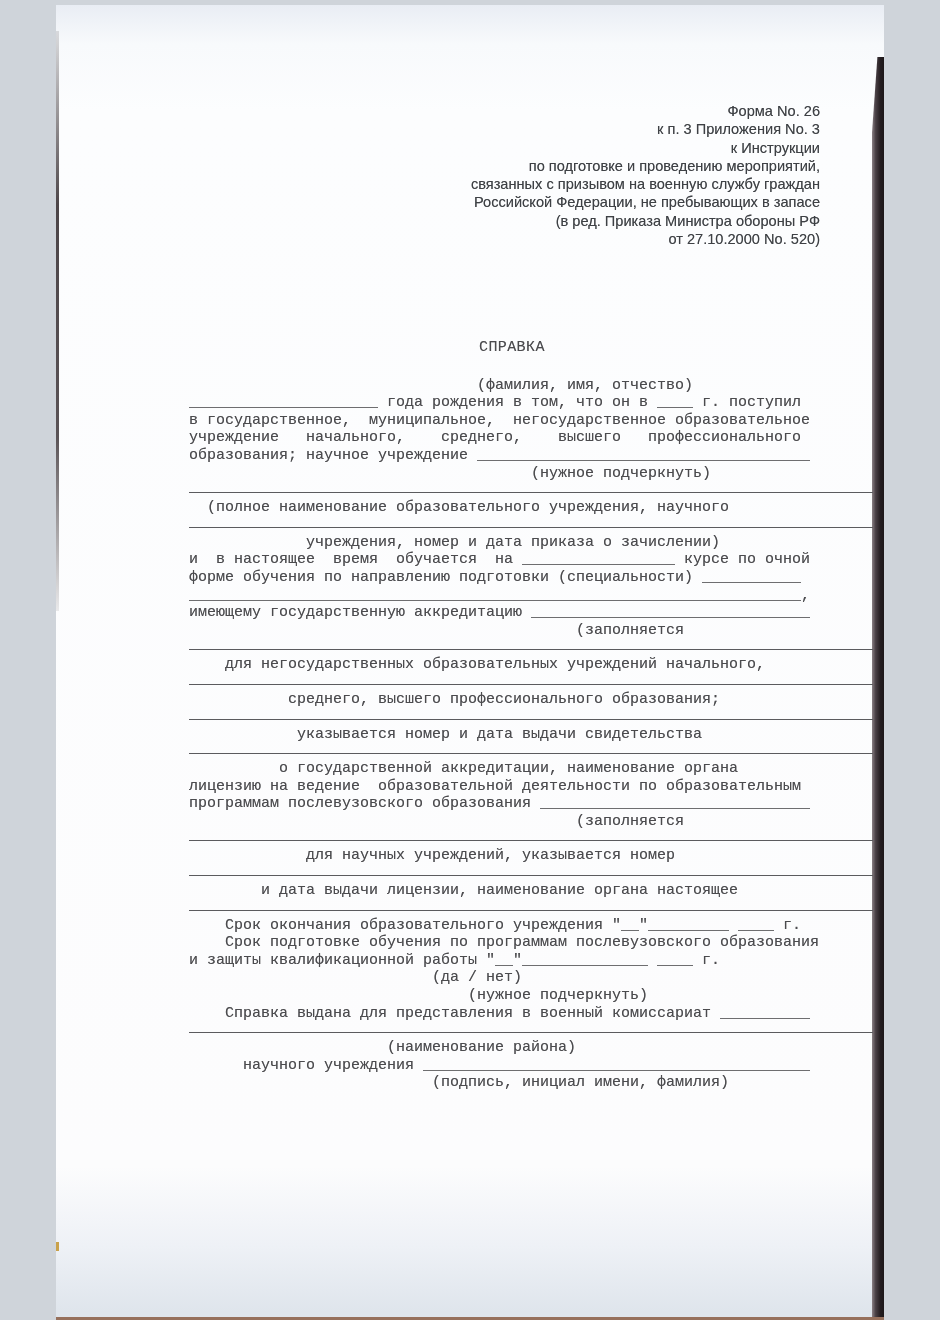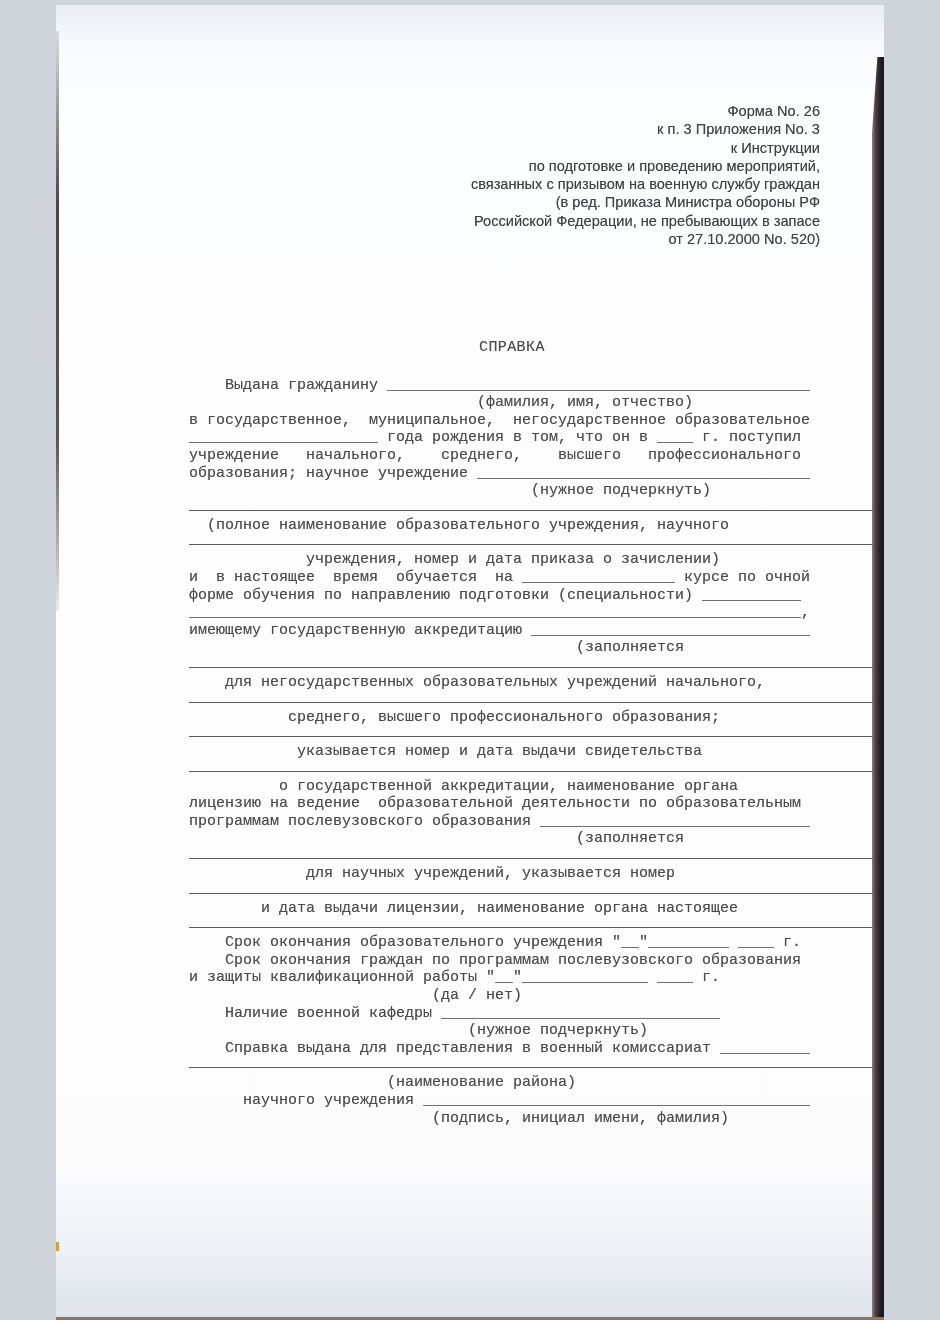--- a/index.html
+++ b/index.html
@@ -52,32 +52,31 @@
   <div class="edge-bottom-line"></div>
   <div class="edge-bottom"></div>
   <div class="speck"></div>
 
   <div class="hdr">
     <div>Форма No. 26</div>
     <div>к п. 3 Приложения No. 3</div>
     <div>к Инструкции</div>
     <div>по подготовке и проведению мероприятий,</div>
     <div>связанных с призывом на военную службу граждан</div>
+    <div>Российской Федерации, не пребывающих в запасе</div>
     <div>(в ред. Приказа Министра обороны РФ</div>
-    <div>Российской Федерации, не пребывающих в запасе</div>
     <div>от 27.10.2000 No. 520)</div>
   </div>
 
   <div class="doc">
     <div class="t title">СПРАВКА</div>
 
-    <div class="t">    Выдана гражданину _______________________________________________</div>
     <div class="t">                                (фамилия, имя, отчество)</div>
+    <div class="t">_____________________ года рождения в том, что он в ____ г. поступил</div>
     <div class="t">в государственное,  муниципальное,  негосударственное образовательное</div>
-    <div class="t">_____________________ года рождения в том, что он в ____ г. поступил</div>
     <div class="t">учреждение   начального,    среднего,    высшего   профессионального</div>
     <div class="t">образования; научное учреждение _____________________________________</div>
     <div class="t">                                      (нужное подчеркнуть)</div>
 
     <div class="rule"></div>
     <div class="t">  (полное наименование образовательного учреждения, научного</div>
     <div class="rule"></div>
     <div class="t">             учреждения, номер и дата приказа о зачислении)</div>
 
     <div class="t">и  в настоящее  время  обучается  на _________________ курсе по очной</div>
@@ -99,24 +98,23 @@
     <div class="t">программам послевузовского образования ______________________________</div>
     <div class="t">                                           (заполняется</div>
 
     <div class="rule"></div>
     <div class="t">             для научных учреждений, указывается номер</div>
     <div class="rule"></div>
     <div class="t">        и дата выдачи лицензии, наименование органа настоящее</div>
     <div class="rule"></div>
 
     <div class="t">    Срок окончания образовательного учреждения "__"_________ ____ г.</div>
-    <div class="t">    Срок окончания граждан по программам послевузовского образования</div>
+    <div class="t">    Срок подготовке обучения по программам послевузовского образования</div>
     <div class="t">и защиты квалификационной работы "__"______________ ____ г.</div>
     <div class="t">                           (да / нет)</div>
-    <div class="t">    Наличие военной кафедры _______________________________</div>
     <div class="t">                               (нужное подчеркнуть)</div>
     <div class="t">    Справка выдана для представления в военный комиссариат __________</div>
 
     <div class="rule"></div>
     <div class="t">                      (наименование района)</div>
 
     <div class="t">      научного учреждения ___________________________________________</div>
     <div class="t">                           (подпись, инициал имени, фамилия)</div>
   </div>
 

